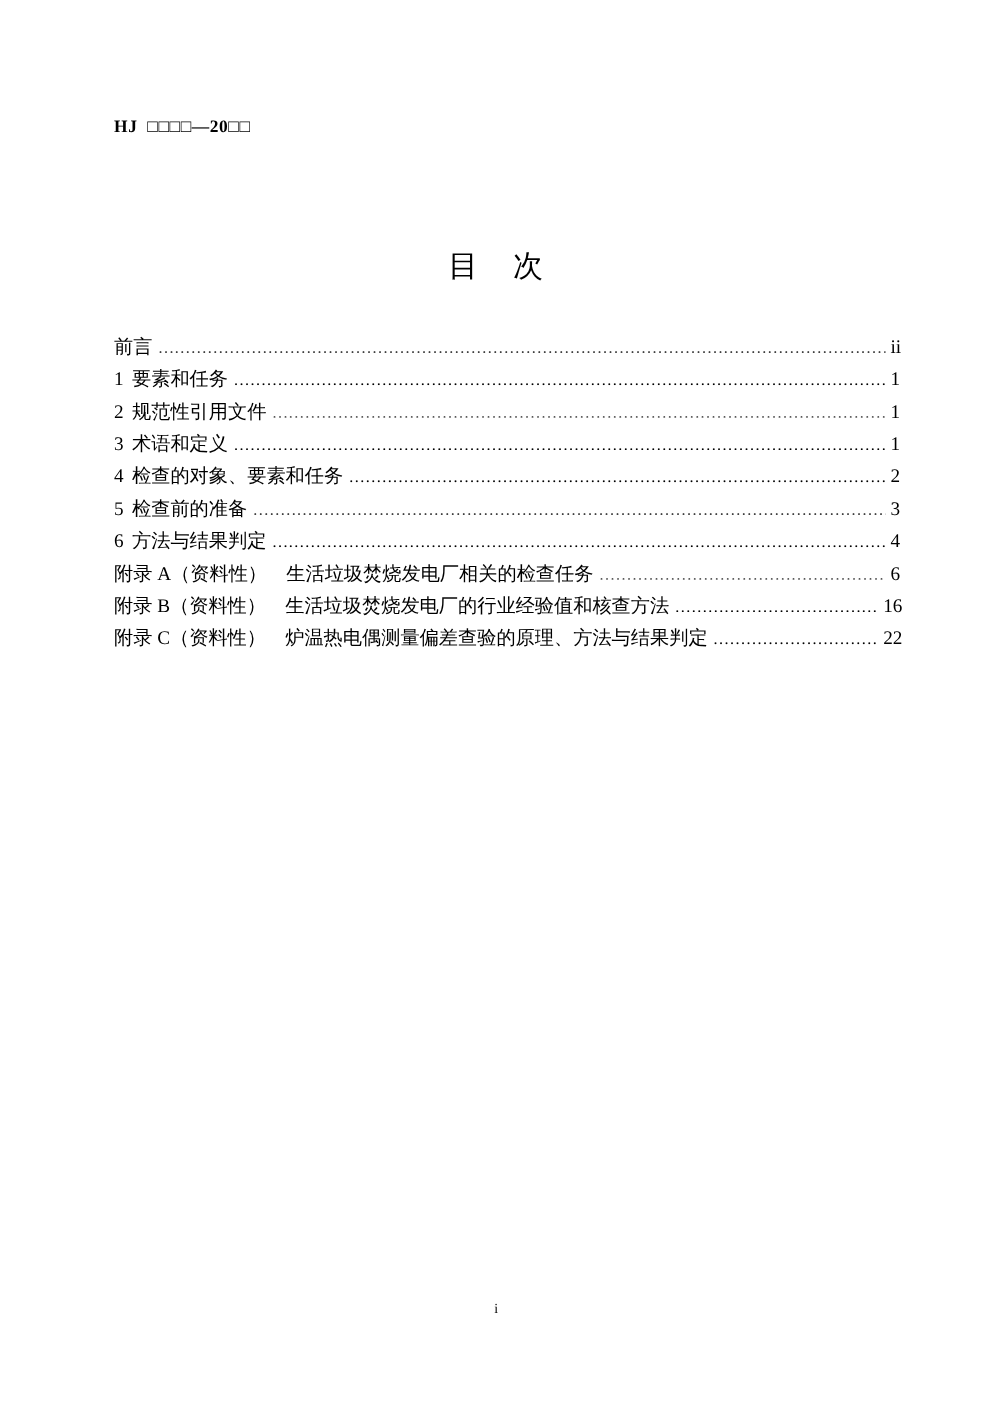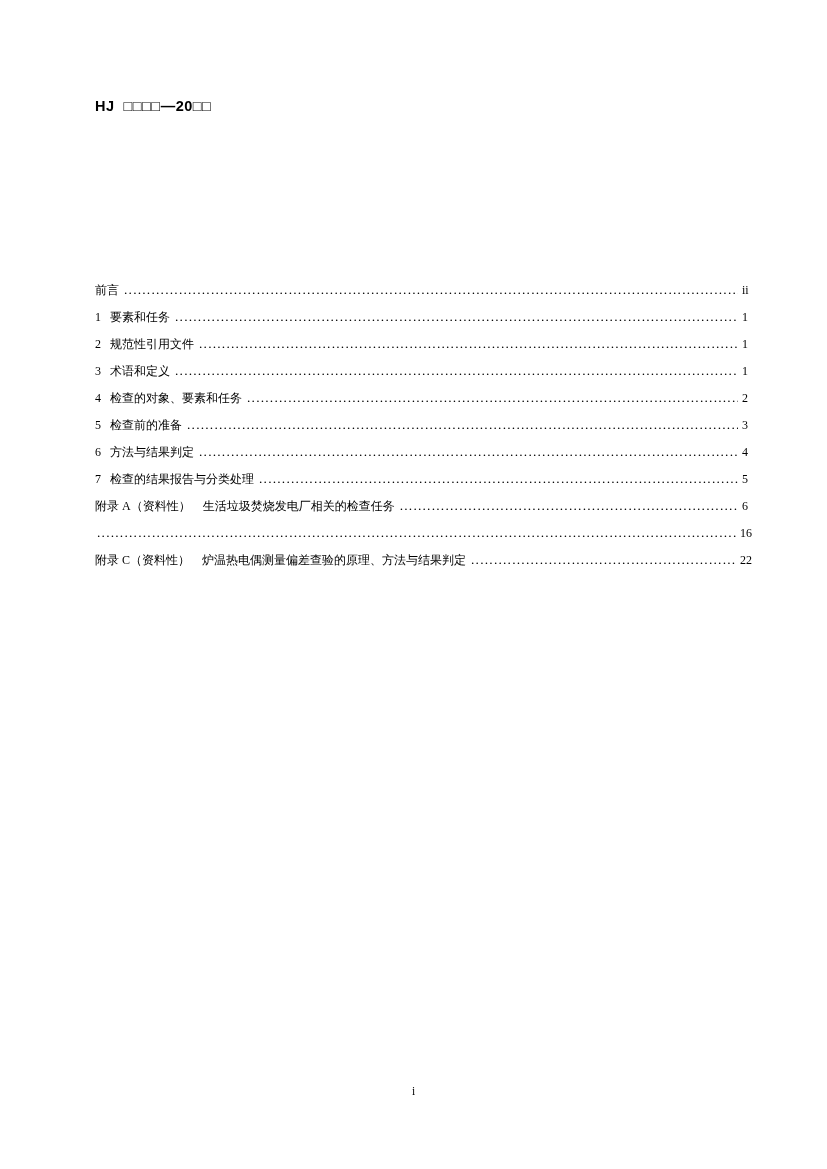--- a/index.html
+++ b/index.html
@@ -17,21 +17,21 @@
     height: 1169px;
     margin: 0 auto;
     background: #ffffff;
     overflow: hidden;
     box-sizing: border-box;
   }
   .header {
     position: absolute;
     top: 98px;
     left: 95px;
-    font-family: Liberation Sans, sans-serif;
+    font-family: Liberation Serif, serif;
     font-weight: bold;
     font-size: 14.5px;
     letter-spacing: 0.5px;
     white-space: pre;
   }
   .doc-title {
     position: absolute;
     top: 205px;
     left: 0;
     right: 0;
@@ -46,21 +46,21 @@
   }
   .toc {
     position: absolute;
     top: 281px;
     left: 95px;
     width: 657px;
   }
   .toc-row {
     display: flex;
     align-items: baseline;
-    font-size: 12px;
+    font-size: 16px;
     line-height: 1.0;
     height: 27px;
     white-space: nowrap;
   }
   .toc-label {
     flex: 0 0 auto;
     padding-right: 3px;
   }
   .toc-dots {
     flex: 1 1 auto;
@@ -102,20 +102,23 @@
     font-family: "Liberation Serif", serif;
   }
 </style>
 </head>
 <body>
 
 <div class="page">
 
   <div class="header">HJ  □□□□—20□□</div>
 
+  <div class="doc-title">
+    <span>目</span><span class="gap"></span><span>次</span>
+  </div>
 
   <div class="toc" id="toc-list">
       <div class="toc-row">
         <span class="toc-label"><span>前言</span></span>
         <span class="toc-dots"></span>
         <span class="toc-page">ii</span>
       </div>
       <div class="toc-row">
         <span class="toc-label"><span class="num">1</span><span class="sp-sm"></span><span>要素和任务</span></span>
         <span class="toc-dots"></span>
@@ -139,31 +142,27 @@
       <div class="toc-row">
         <span class="toc-label"><span class="num">5</span><span class="sp-sm"></span><span>检查前的准备</span></span>
         <span class="toc-dots"></span>
         <span class="toc-page">3</span>
       </div>
       <div class="toc-row">
         <span class="toc-label"><span class="num">6</span><span class="sp-sm"></span><span>方法与结果判定</span></span>
         <span class="toc-dots"></span>
         <span class="toc-page">4</span>
       </div>
-      <div class="toc-row">
-        <span class="toc-label"><span class="num">7</span><span class="sp-sm"></span><span>检查的结果报告与分类处理</span></span>
-        <span class="toc-dots"></span>
-        <span class="toc-page">5</span>
-      </div>
       <div class="toc-row indent">
         <span class="toc-label"><span>附录 A（资料性）　生活垃圾焚烧发电厂相关的检查任务</span></span>
         <span class="toc-dots"></span>
         <span class="toc-page">6</span>
       </div>
       <div class="toc-row indent">
+        <span class="toc-label"><span>附录 B（资料性）　生活垃圾焚烧发电厂的行业经验值和核查方法</span></span>
         <span class="toc-dots"></span>
         <span class="toc-page">16</span>
       </div>
       <div class="toc-row indent">
         <span class="toc-label"><span>附录 C（资料性）　炉温热电偶测量偏差查验的原理、方法与结果判定</span></span>
         <span class="toc-dots"></span>
         <span class="toc-page">22</span>
       </div>
     </div>
 

